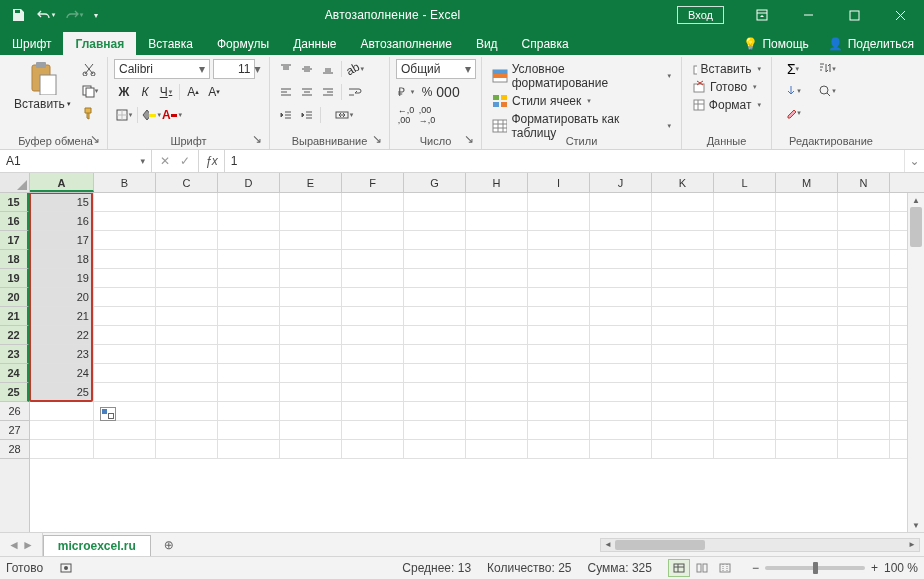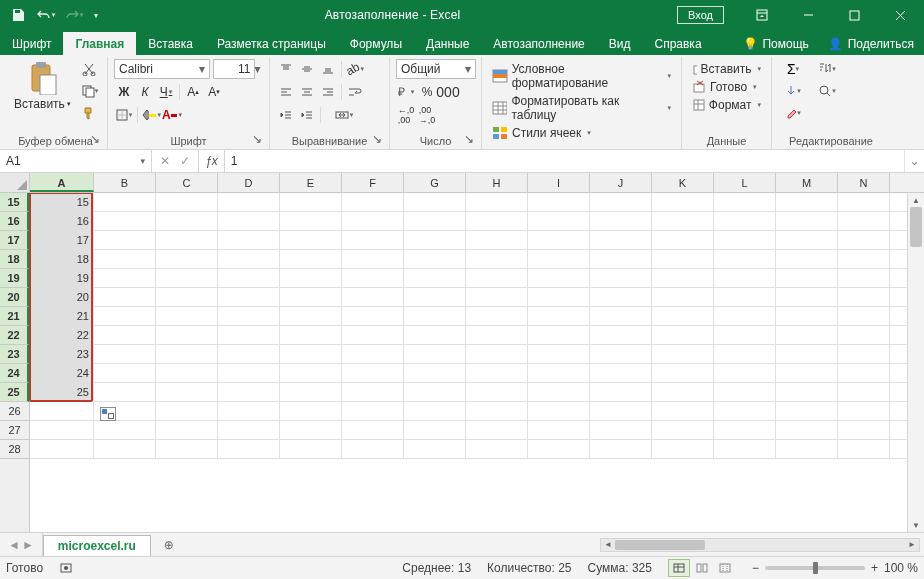--- a/index.html
+++ b/index.html
@@ -149,21 +149,20 @@
           <path d="M1 1l9 9M10 1l-9 9" stroke="#fff" stroke-width="1"></path>
         </svg>
       </div>
   </div>
 </div>
 
 <div class="menutabs">
   <div class="mtab">Шрифт</div>
   <div class="mtab active">Главная</div>
   <div class="mtab">Вставка</div>
-  <div class="mtab">Разметка страницы</div>
   <div class="mtab">Формулы</div>
   <div class="mtab">Данные</div>
   <div class="mtab">Автозаполнение</div>
   <div class="mtab">Вид</div>
   <div class="mtab">Справка</div>
   <div class="right">
     <div class="icon-mtab">
         <span>💡</span>
         <span>Помощь</span>
       </div>
@@ -365,37 +364,38 @@
           <svg width="16" height="14">
             <rect x="1" y="1" width="14" height="12" fill="#fff" stroke="#888"></rect>
             <rect x="1" y="1" width="14" height="4" fill="#5b9bd5"></rect>
             <rect x="1" y="5" width="14" height="4" fill="#ed7d31"></rect>
           </svg>
           <span>Условное форматирование</span>
           <span class="dd">▾</span>
         </div>
       <div class="style-item">
           <svg width="16" height="14">
-            <rect x="1" y="1" width="14" height="12" fill="#fff" stroke="#888"></rect>
-            <path d="M1 5h14M1 9h14M6 1v12M11 1v12" stroke="#888"></path>
-          </svg>
-          <span>Форматировать как таблицу</span>
-          <span class="dd">▾</span>
-        </div>
-      <div class="style-item">
-          <svg width="16" height="14">
             <rect x="1" y="1" width="6" height="5" fill="#70ad47"></rect>
             <rect x="9" y="1" width="6" height="5" fill="#ffc000"></rect>
             <rect x="1" y="8" width="6" height="5" fill="#5b9bd5"></rect>
             <rect x="9" y="8" width="6" height="5" fill="#ed7d31"></rect>
           </svg>
           <span>Стили ячеек</span>
           <span class="dd">▾</span>
         </div>
-    </div>
+      <div class="style-item">
+          <svg width="16" height="14">
+            <rect x="1" y="1" width="14" height="12" fill="#fff" stroke="#888"></rect>
+            <path d="M1 5h14M1 9h14M6 1v12M11 1v12" stroke="#888"></path>
+          </svg>
+          <span>Форматировать как таблицу</span>
+          <span class="dd">▾</span>
+        </div>
+    </div>
+    <div class="rgroup-label">Стили</div>
   </div>
 
   <div class="rgroup g-cells">
     <div class="rbody" style="flex-direction:column;gap:2px;padding-top:2px;">
       <div class="style-item">
           <svg width="14" height="14">
             <rect x="2" y="4" width="10" height="8" fill="#fff" stroke="#888"></rect>
             <rect x="5" y="1" width="6" height="4" fill="#70ad47"></rect>
           </svg>
           <span>Вставить</span>

